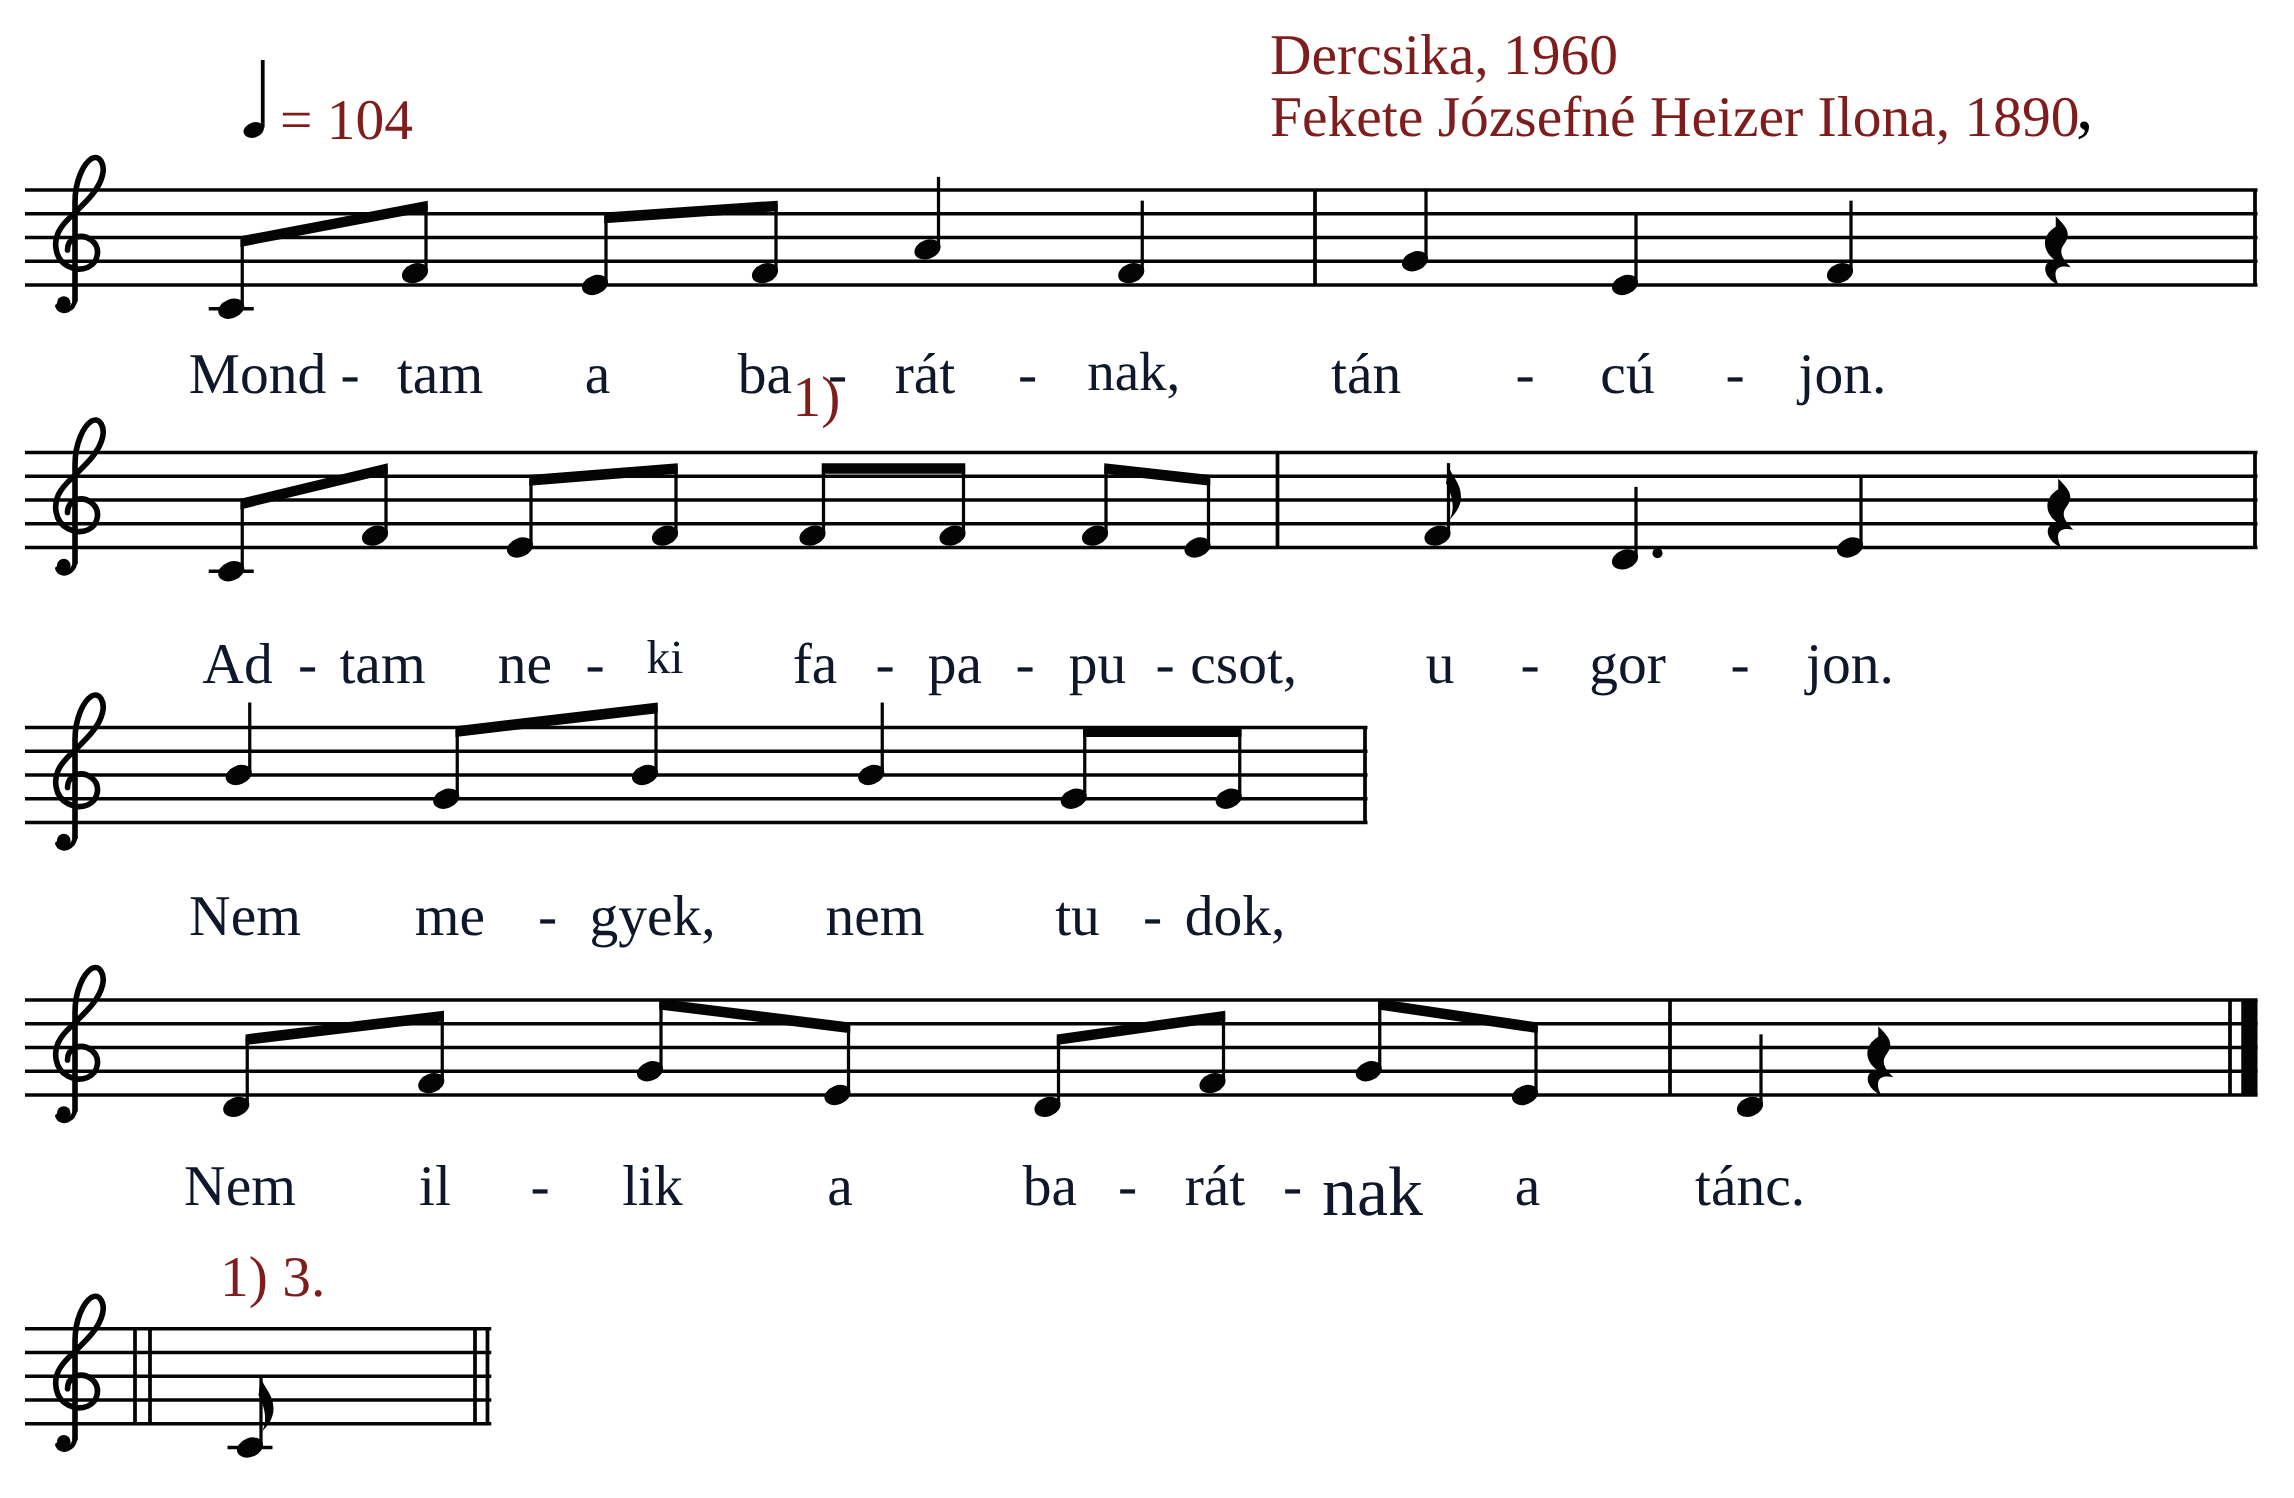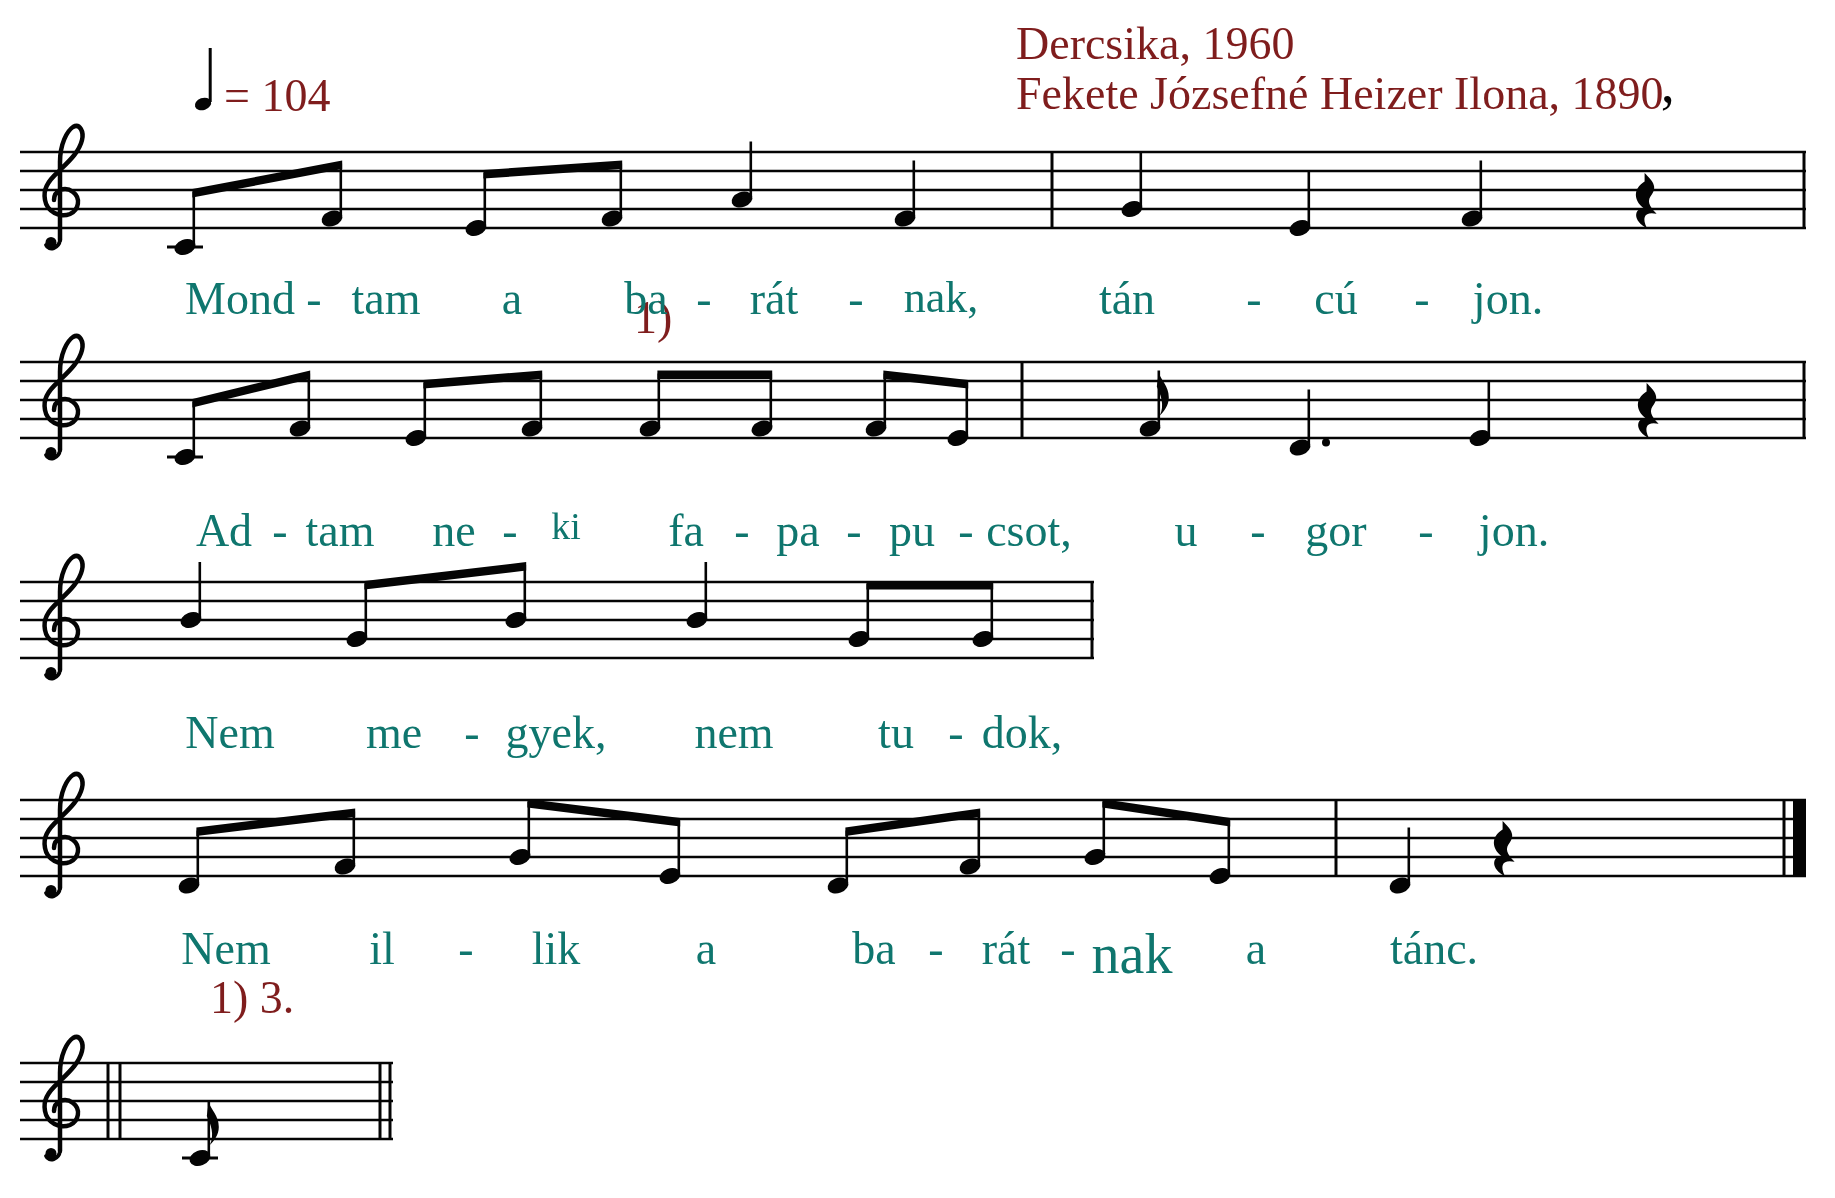--- a/index.html
+++ b/index.html
@@ -8,21 +8,21 @@
     width:1835px;height:1198px;
     background:#ffffff;
     overflow:hidden;
     font-family:"Liberation Serif", serif;
     color:#040404;
   }
   #score{position:absolute;left:0;top:0;}
   .txt{position:absolute;white-space:nowrap;line-height:1.05;color:#7f1d1d;}
   .hdr{font-size:46px;}
   .ann{font-size:46px;}
-  .lyric{position:absolute;font-size:46px;transform:translateX(-50%);white-space:nowrap;color:#0f766e;margin-left:34px;}
+  .lyric{position:absolute;font-size:46px;transform:translateX(-50%);white-space:nowrap;color:#0f172a;}
 </style>
 </head>
 <body>
 
 <div class="page">
   <svg id="score" width="1835" height="1198">
       <g>
         <line x1="20" y1="152" x2="1806" y2="152" stroke="#040404" stroke-width="2.7"></line>
         <line x1="20" y1="171" x2="1806" y2="171" stroke="#040404" stroke-width="2.7"></line>
         <line x1="20" y1="190" x2="1806" y2="190" stroke="#040404" stroke-width="2.7"></line>
@@ -272,21 +272,21 @@
       </g>
       <g>
         <ellipse cx="203" cy="104" rx="8.4" ry="6" fill="#040404" transform="rotate(-20 203 104)"></ellipse>
         <line x1="210.2" y1="102" x2="210.2" y2="48" stroke="#040404" stroke-width="3"></line>
       </g>
     </svg>
   <div class="txt hdr" id="tempo-label" style="left: 224px; top: 72px;">= 104</div>
   <div class="txt hdr" id="src1" style="left: 1016px; top: 20px;">Dercsika, 1960</div>
   <div class="txt hdr" id="src2" style="left: 1016px; top: 70px;">Fekete Józsefné Heizer Ilona, 1890</div>
   <div class="txt ann" id="variant-mark" style="left: 634px; top: 294px;">1)</div>
-  <div class="txt ann" id="ossia-label" style="left: 176px; top: 974px; margin-left: 34px;">1) 3.</div>
+  <div class="txt ann" id="ossia-label" style="left: 176px; top: 998px;">1) 3.</div>
   <div id="lyrics">
       <span class="lyric" style="left: 206px; top: 272px; font-size: 46px;">Mond</span>
       <span class="lyric" style="left: 280px; top: 272px; font-size: 46px;">-</span>
       <span class="lyric" style="left: 352px; top: 272px; font-size: 46px;">tam</span>
       <span class="lyric" style="left: 478px; top: 272px; font-size: 46px;">a</span>
       <span class="lyric" style="left: 612px; top: 272px; font-size: 46px;">ba</span>
       <span class="lyric" style="left: 670px; top: 272px; font-size: 46px;">-</span>
       <span class="lyric" style="left: 740px; top: 272px; font-size: 46px;">rát</span>
       <span class="lyric" style="left: 822px; top: 272px; font-size: 46px;">-</span>
       <span class="lyric" style="left: 907px; top: 272px; font-size: 44px;">nak,</span>

